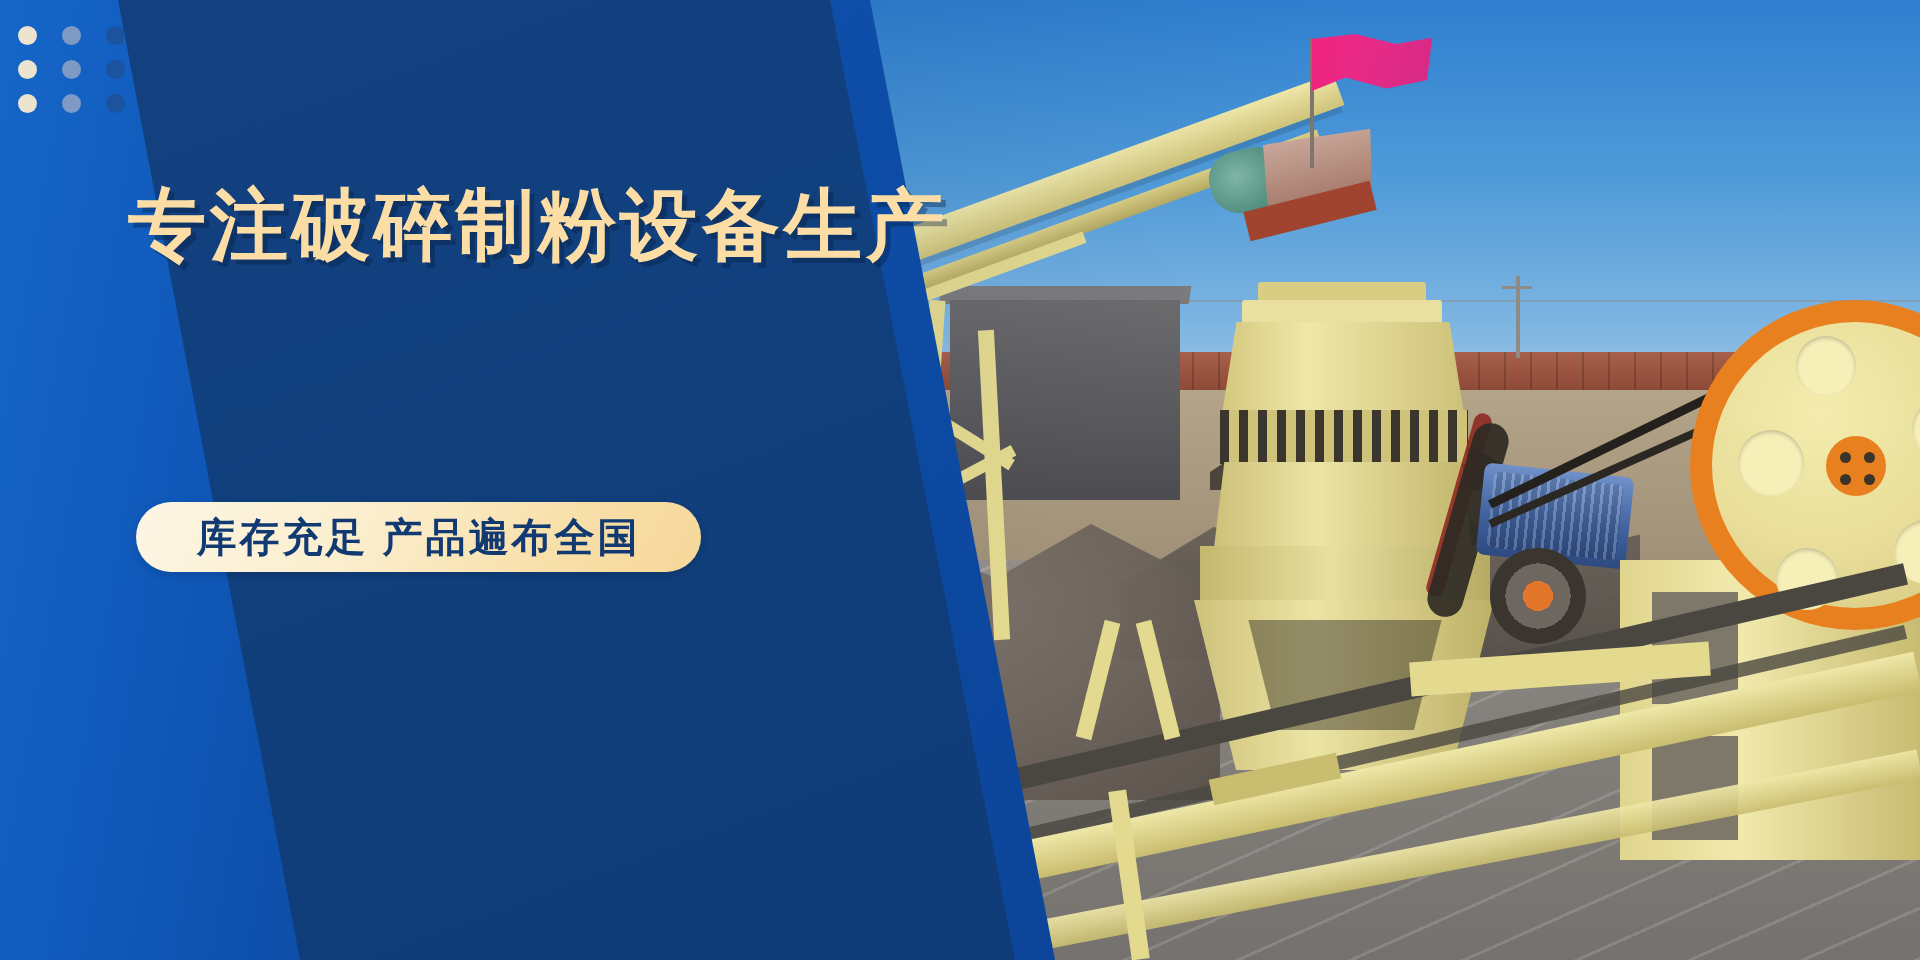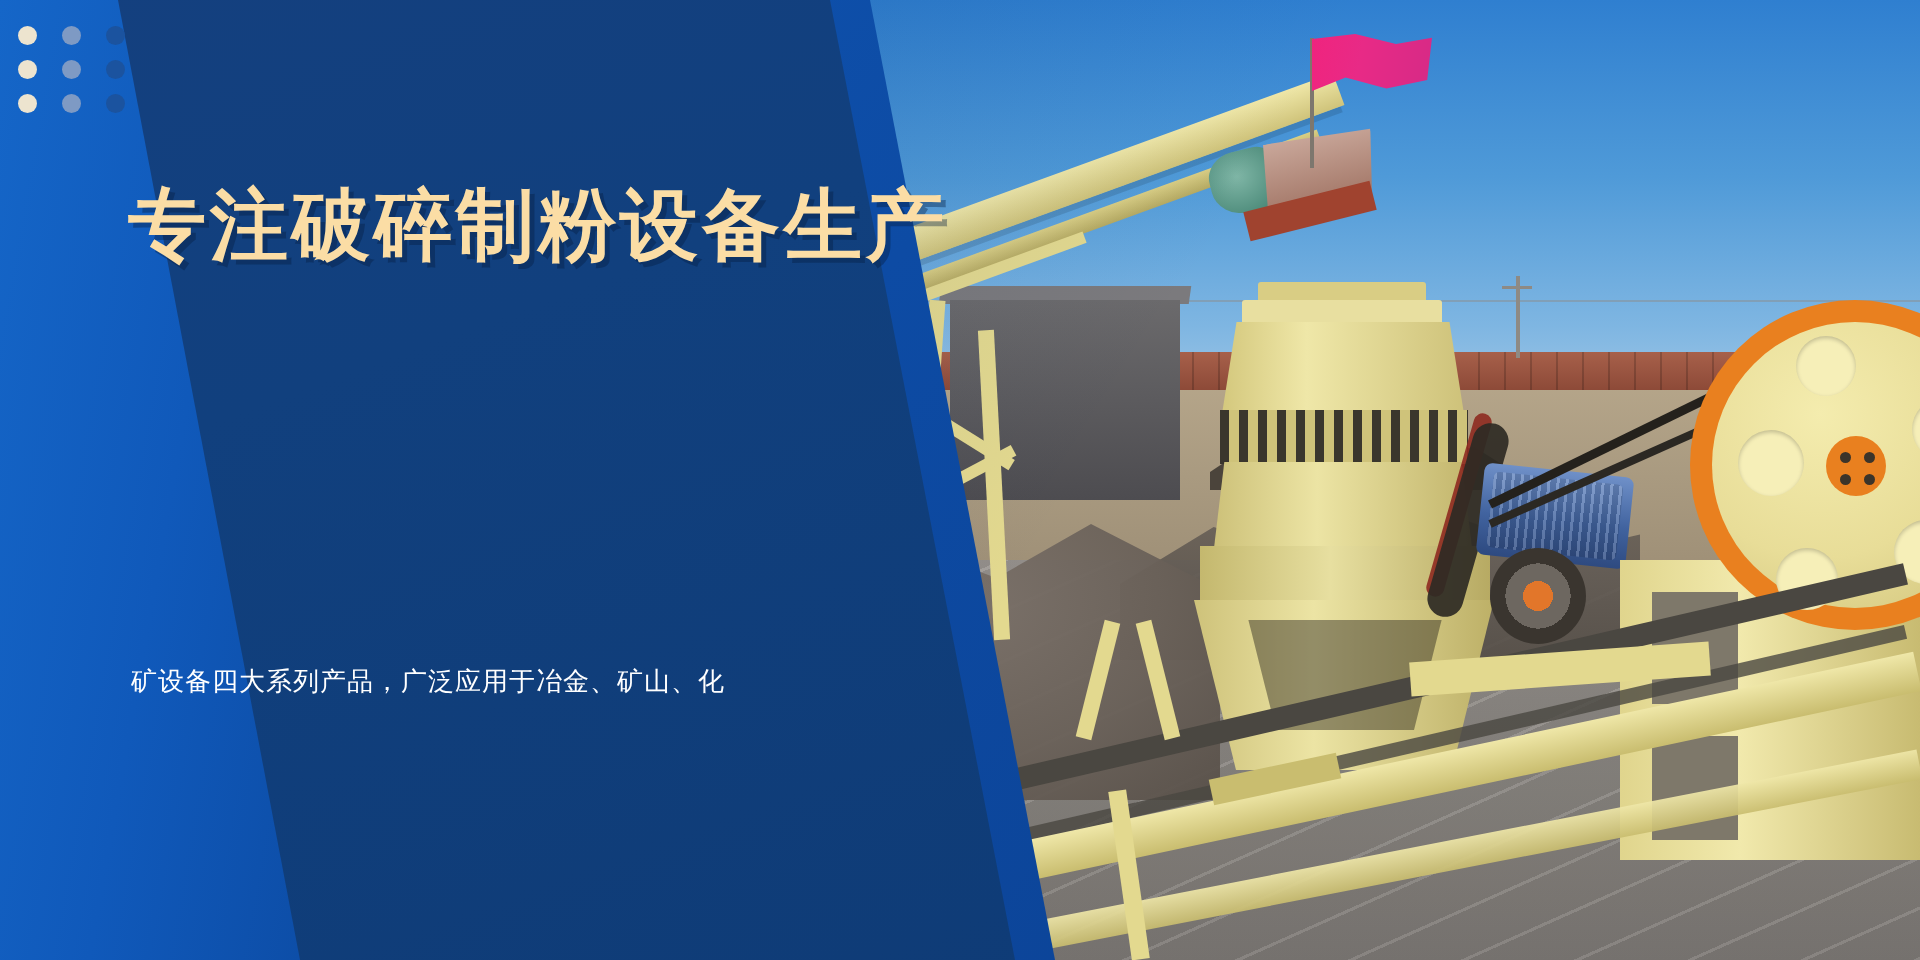--- a/index.html
+++ b/index.html
@@ -388,19 +388,21 @@
     <div class="dot" style="background:#ede4cf"></div>
     <div class="dot" style="background:#7e9ac4"></div>
     <div class="dot" style="background:#1b539f"></div>
   </div>
 
   <div class="content">
 
     <div class="headline">专注破碎制粉设备生产</div>
 
 
+    <div class="pill" id="pill2">
+      <span>库存充足 产品遍布全国</span>
+    </div>
 
     <div class="desc">
-      <div>矿设备四大系列产品，广泛应用于冶金、矿山、化</div>
     </div>
 
   </div>
 </div>
 
 </body></html>

